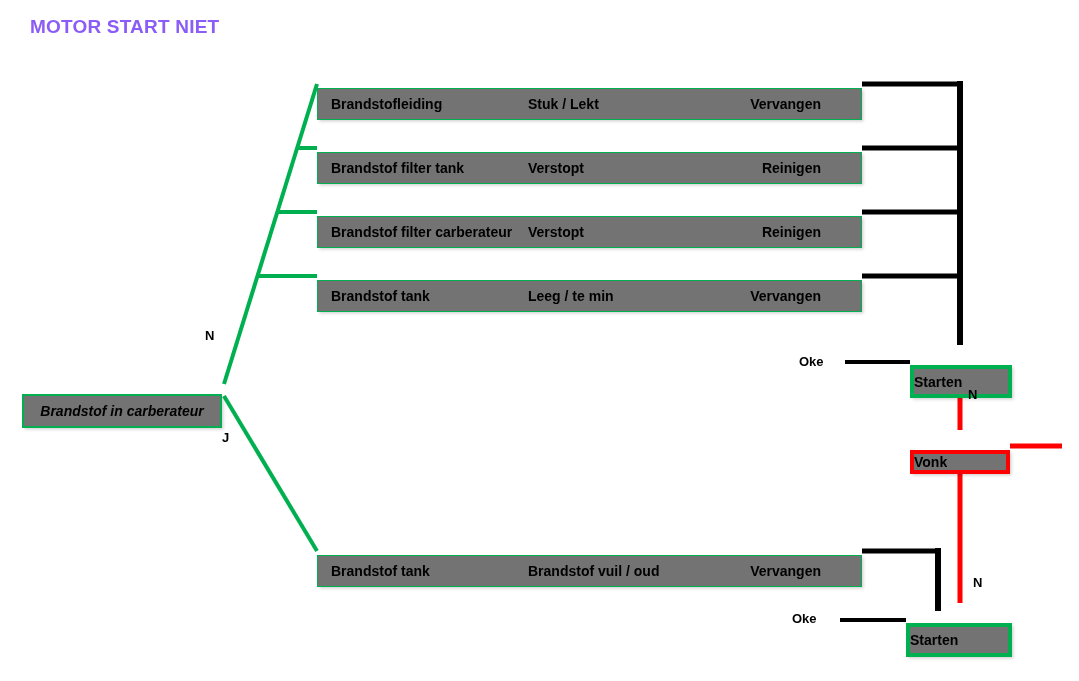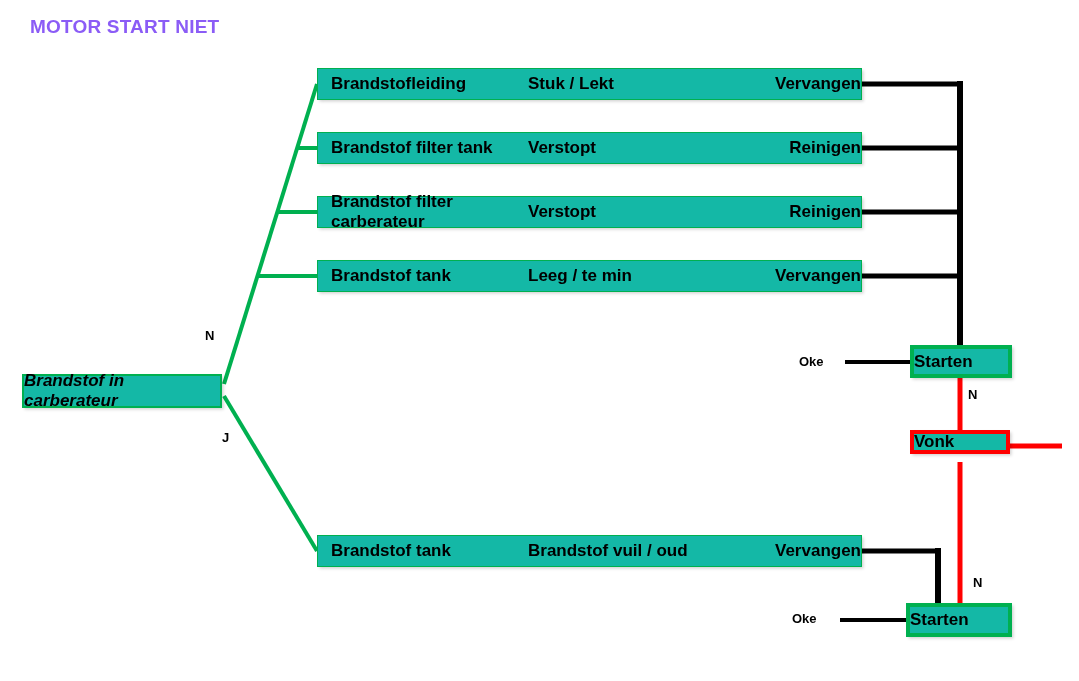--- a/index.html
+++ b/index.html
@@ -25,29 +25,30 @@
     position: absolute;
     left: 30px; top: 16px;
     font-size: 19px;
     font-weight: bold;
     color: #8b5cf6;
     letter-spacing: 0.2px;
     z-index: 2;
   }
   .box {
     position: absolute;
-    background: #14b8a6;
+    background: #737373;
     display: flex;
     align-items: center;
-    font-size: 17px;
+    font-size: 14px;
     font-weight: bold;
     color: #000000;
     z-index: 2;
     box-sizing: border-box;
     box-shadow: 1.5px 1.5px 3px rgba(0,0,0,0.18);
+    margin-top: 20px;
   }
   .root-box {
     left: 22px; top: 374px;
     width: 200px; height: 34px;
     border: 2px solid #00B050;
     justify-content: center;
     font-style: italic;
   }
   .check-row {
     left: 317px;
@@ -57,20 +58,21 @@
   .check-row .part {
     width: 210px;
     padding-left: 13px;
     box-sizing: border-box;
   }
   .check-row .problem {
     width: 215px;
   }
   .check-row .action {
     margin-left: auto;
+    padding-right: 40px;
     text-align: center;
   }
   .node-box {
     justify-content: flex-start;
   }
   .starten-top {
     left: 910px; top: 345px;
     width: 102px; height: 33px;
     border: 4px solid #00B050;
   }

